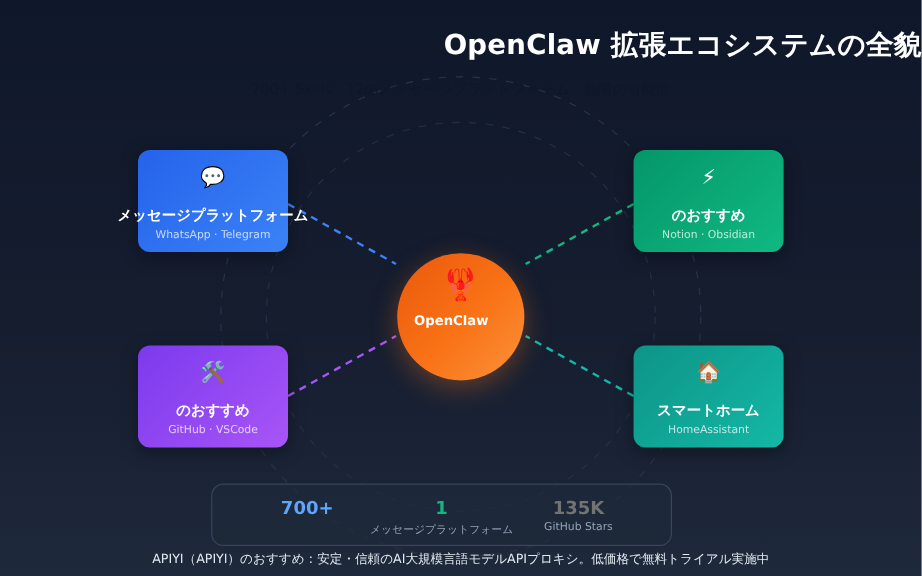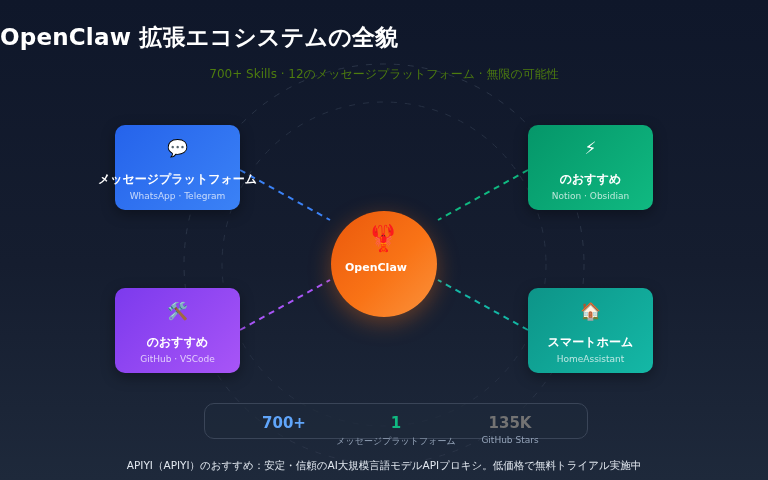--- a/index.html
+++ b/index.html
@@ -3,26 +3,26 @@
 <meta charset="utf-8">
 <style>
   html, body { margin:0; padding:0; }
   body {
     width:768px; height:480px; overflow:hidden; position:relative;
     background: linear-gradient(180deg, #0f172a 0%, #151d2f 55%, #1e293b 100%);
     font-family: "DejaVu Sans", "Liberation Sans", sans-serif;
     color:#fff;
   }
   .title {
-    position:absolute; left:0; right:0; top:22px; text-align:left;
+    position:absolute; left:0; right:0; top:22px; text-align:right;
     font-size:23px; font-weight:bold; letter-spacing:0.2px;
   }
   .subtitle {
     position:absolute; left:0; right:0; top:66px; text-align:center;
-    font-size:12px; color:#4d7c0f;
+    font-size:12px; color:#0f172a;
   }
   svg.bg { position:absolute; left:0; top:0; }
   .card {
     position:absolute; width:125px; height:85px; border-radius:10px;
     box-sizing:border-box; text-align:center;
     box-shadow: 0 4px 14px rgba(0,0,0,0.35);
   }
   .card .icon { position:absolute; left:0; right:0; top:13px; font-size:17px; line-height:20px; }
   .card .name { position:absolute; left:-30px; right:-30px; top:46px; font-size:12px; font-weight:bold; white-space:nowrap; }
   .card .sub { position:absolute; left:0; right:0; top:66px; font-size:9px; color:rgba(255,255,255,0.72); white-space:nowrap; }
@@ -32,21 +32,21 @@
   .c-home { left:528px; top:288px; background:linear-gradient(135deg,#0d9488 0%,#14b8a6 100%); }
   .hub {
     position:absolute; left:331px; top:211px; width:106px; height:106px; border-radius:50%;
     background:linear-gradient(135deg,#ea580c 0%,#f97316 55%,#fb923c 100%);
     box-shadow:0 6px 22px rgba(249,115,22,0.35);
     text-align:center;
   }
   .hub .icon { position:absolute; left:0; right:0; top:12px; font-size:26px; line-height:30px; }
   .hub .name { position:absolute; left:0; right:16px; top:50px; font-size:11px; font-weight:bold; }
   .stats {
-    position:absolute; left:204px; top:403px; width:384px; height:36px; box-sizing:border-box;
+    position:absolute; left:176px; top:403px; width:384px; height:52px; box-sizing:border-box;
     border:1px solid #3a4558; border-radius:10px; background:rgba(30,41,59,0.6);
   }
   .stat { position:absolute; top:10px; width:150px; text-align:center; }
   .stat .val { font-size:15px; font-weight:bold; line-height:18px; }
   .stat .lbl { font-size:9px; color:#94a3b8; margin-top:3px; white-space:nowrap; }
   .footer {
     position:absolute; left:0; right:0; top:459px; text-align:center;
     font-size:10.5px; color:#e2e8f0; white-space:nowrap;
   }
 </style>

